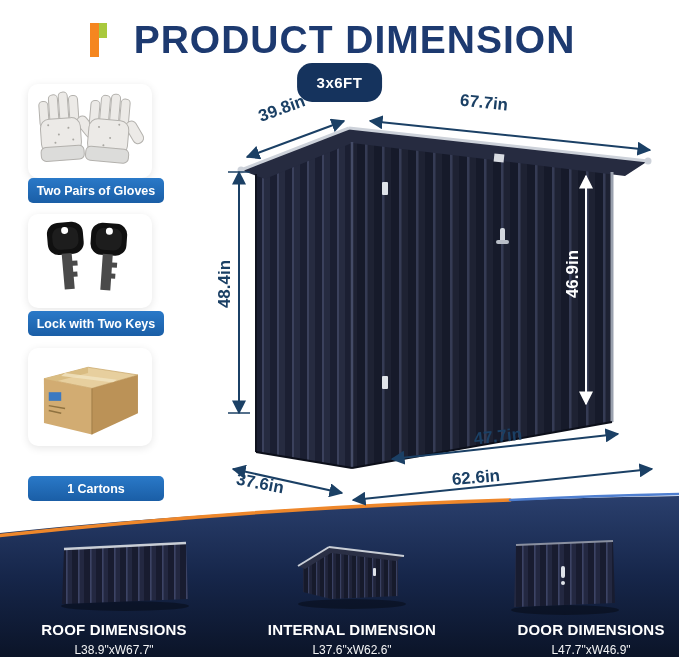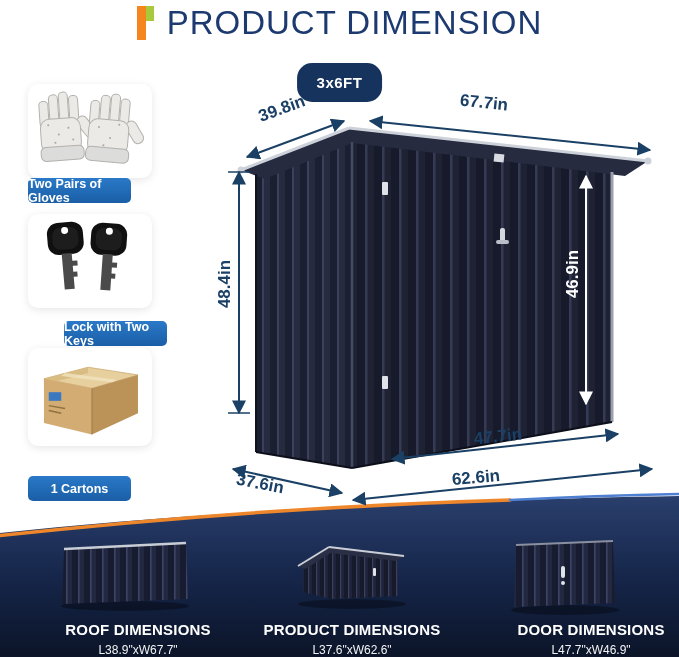--- a/index.html
+++ b/index.html
@@ -8,55 +8,55 @@
     font-family:"Liberation Sans", sans-serif; background:#ffffff;
   }
   svg.scene { position:absolute; left:0; top:0; z-index:0; }
 
   
   .hdr { position:absolute; left:0; top:4px; width:100%; display:flex;
          align-items:center; justify-content:center; gap:10px; z-index:2; }
   .hdr-icon { position:relative; width:20px; height:34px; display:inline-block; }
   .hdr-icon .b1 { position:absolute; left:0; top:0; width:9px; height:34px; background:#f5861f; }
   .hdr-icon .b2 { position:absolute; left:9px; top:0; width:8px; height:15px; background:#a9c93d; }
-  .title { margin:0; font-size:33px; font-weight:400; letter-spacing:1px; color:#1d3a70; }
+  .title { margin:14px; font-size:39px; font-weight:700; letter-spacing:1px; color:#1d3a70; }
 
   .badge { position:absolute; left:50%; top:63px; transform:translateX(-50%);
            background:#15335d; color:#fff; font-weight:bold; font-size:15px;
            letter-spacing:.5px; padding:11px 20px; border-radius:15px; z-index:2; }
 
   
   .card { position:absolute; left:28px; width:124px; background:#fff; border-radius:10px;
           box-shadow:0 2px 8px rgba(0,0,0,.10); display:flex; align-items:center;
           justify-content:center; z-index:1; }
   .c1 { top:84px;  height:94px; }
   .c2 { top:214px; height:94px; }
   .c3 { top:348px; height:98px; }
-  .pill { position:absolute; left:28px; width:103px; height:25px;
+  .pill { position:absolute; left:28px; width:136px; height:25px;
           background:linear-gradient(#2a79c8,#1a5ea6); color:#fff; font-weight:bold;
           font-size:12.5px; display:flex; align-items:center; justify-content:center;
           border-radius:5px; z-index:2; }
-  .p1 { top:178px; } .p2 { top:321px;margin-left:36px; } .p3 { top:476px; }
+  .p1 { top:178px; } .p2 { top:311px; } .p3 { top:476px; }
 
   
   .dim { position:absolute; width:72px; height:20px; line-height:20px; text-align:center;
          font-weight:bold; font-size:17px; color:#1b4065; z-index:2; }
   .d39 { left:246px; top:99px;  transform:rotate(-20deg); }
   .d67 { left:448px; top:93px;  transform:rotate(6deg); }
   .d48 { left:189px; top:274px; transform:rotate(-90deg); }
   .d46 { left:537px; top:264px; transform:rotate(-90deg); color:#ffffff; }
   .d37 { left:224px; top:474px; transform:rotate(11deg); }
   .d47 { left:462px; top:427px; transform:rotate(-6deg); }
   .d62 { left:440px; top:468px; transform:rotate(-5deg); }
 
   
   .ft { position:absolute; width:180px; text-align:center; color:#fff; z-index:2; }
   .ft .t { font-weight:bold; font-size:15px; letter-spacing:.2px; }
   .ft .s { font-size:12px; margin-top:5px; opacity:.95; }
-  .f1 { left:48px;  top:621px; }
+  .f1 { left:24px;  top:621px; }
   .f2 { left:262px; top:621px; }
   .f3 { left:501px; top:621px; }
 </style>
 </head>
 <body>
 
 <div class="page">
 
   <svg class="scene" width="679" height="657" viewBox="0 0 679 657">
     <defs>
@@ -241,21 +241,21 @@
   <div class="dim d46">46.9in</div>
   <div class="dim d37">37.6in</div>
   <div class="dim d47">47.7in</div>
   <div class="dim d62">62.6in</div>
 
   <div class="ft f1">
     <div class="t">ROOF DIMENSIONS</div>
     <div class="s">L38.9"xW67.7"</div>
   </div>
   <div class="ft f2">
-    <div class="t">PRODUCT DIMENSIONS</div>
+    <div class="t">INTERNAL DIMENSION</div>
     <div class="s">L37.6"xW62.6"</div>
   </div>
   <div class="ft f3">
     <div class="t">DOOR DIMENSIONS</div>
     <div class="s">L47.7"xW46.9"</div>
   </div>
 
 </div>
 
 </body></html>

